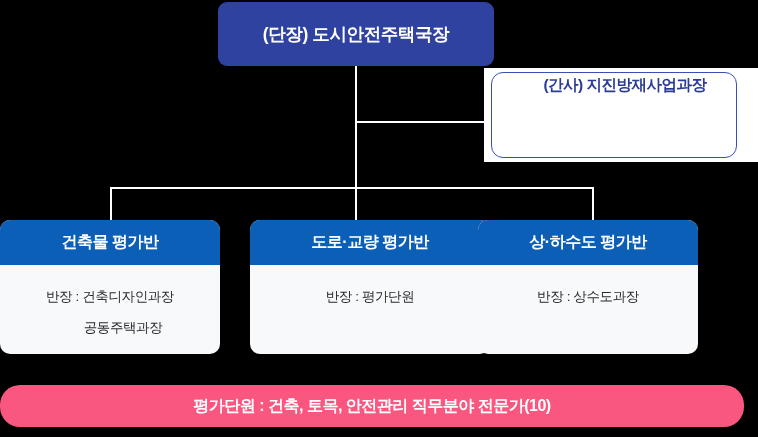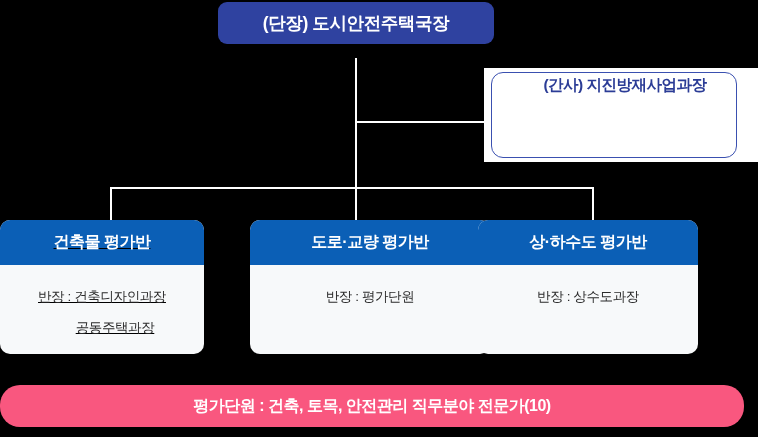--- a/index.html
+++ b/index.html
@@ -23,21 +23,21 @@
   }
   .v-line { width: 2px; }
   .h-line { height: 2px; }
 
   
   #top-box {
     position: absolute;
     left: 218px;
     top: 2px;
     width: 276px;
-    height: 42px;
+    height: 64px;
     background: #2f42a0;
     border-radius: 9px;
     display: flex;
     align-items: center;
     justify-content: center;
     z-index: 5;
   }
   #top-box .label {
     color: #ffffff;
     font-size: 17.5px;
@@ -117,21 +117,21 @@
   .team-body .line-text {
     color: #2a2a2a;
     font-size: 13.5px;
     font-weight: normal;
     letter-spacing: -0.4px;
     line-height: 1.55;
     white-space: nowrap;
   }
   .team-body .line-text.indent { padding-left: 26px; }
 
-  #team-box-0 { left: 0px;   width: 204px; text-decoration: underline; }
+  #team-box-0 { left: 0px;   width: 220px; }
   #team-box-1 { left: 250px; width: 240px; }
   #team-box-2 { left: 478px; width: 220px; }
 
   
   #members-bar {
     position: absolute;
     left: 0px;
     top: 385px;
     width: 744px;
     height: 42px;

